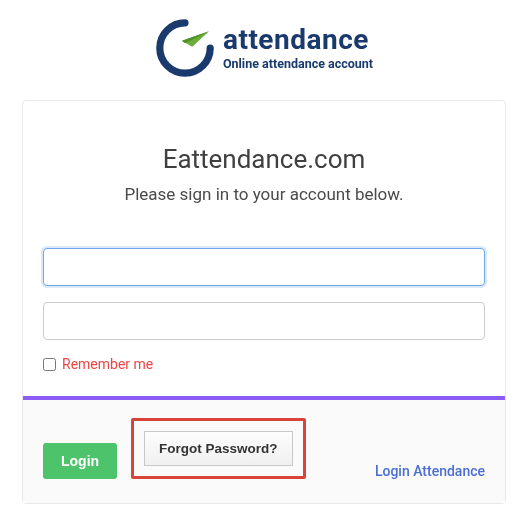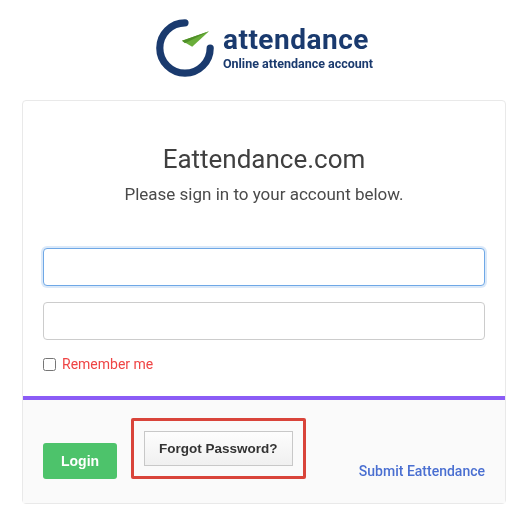--- a/index.html
+++ b/index.html
@@ -159,15 +159,15 @@
       <input type="checkbox" id="rm" style="">
       <label for="rm">Remember me</label>
     </div>
   </div>
 
   <div class="card-footer">
     <button class="btn-login">Login</button>
     <span class="highlight-box">
       <button class="btn-forgot">Forgot Password?</button>
     </span>
-    <a class="submit-link">Submit Eattendance</a>
+    <a class="submit-link">Login Attendance</a>
   </div>
 </div>
 
 </body></html>

